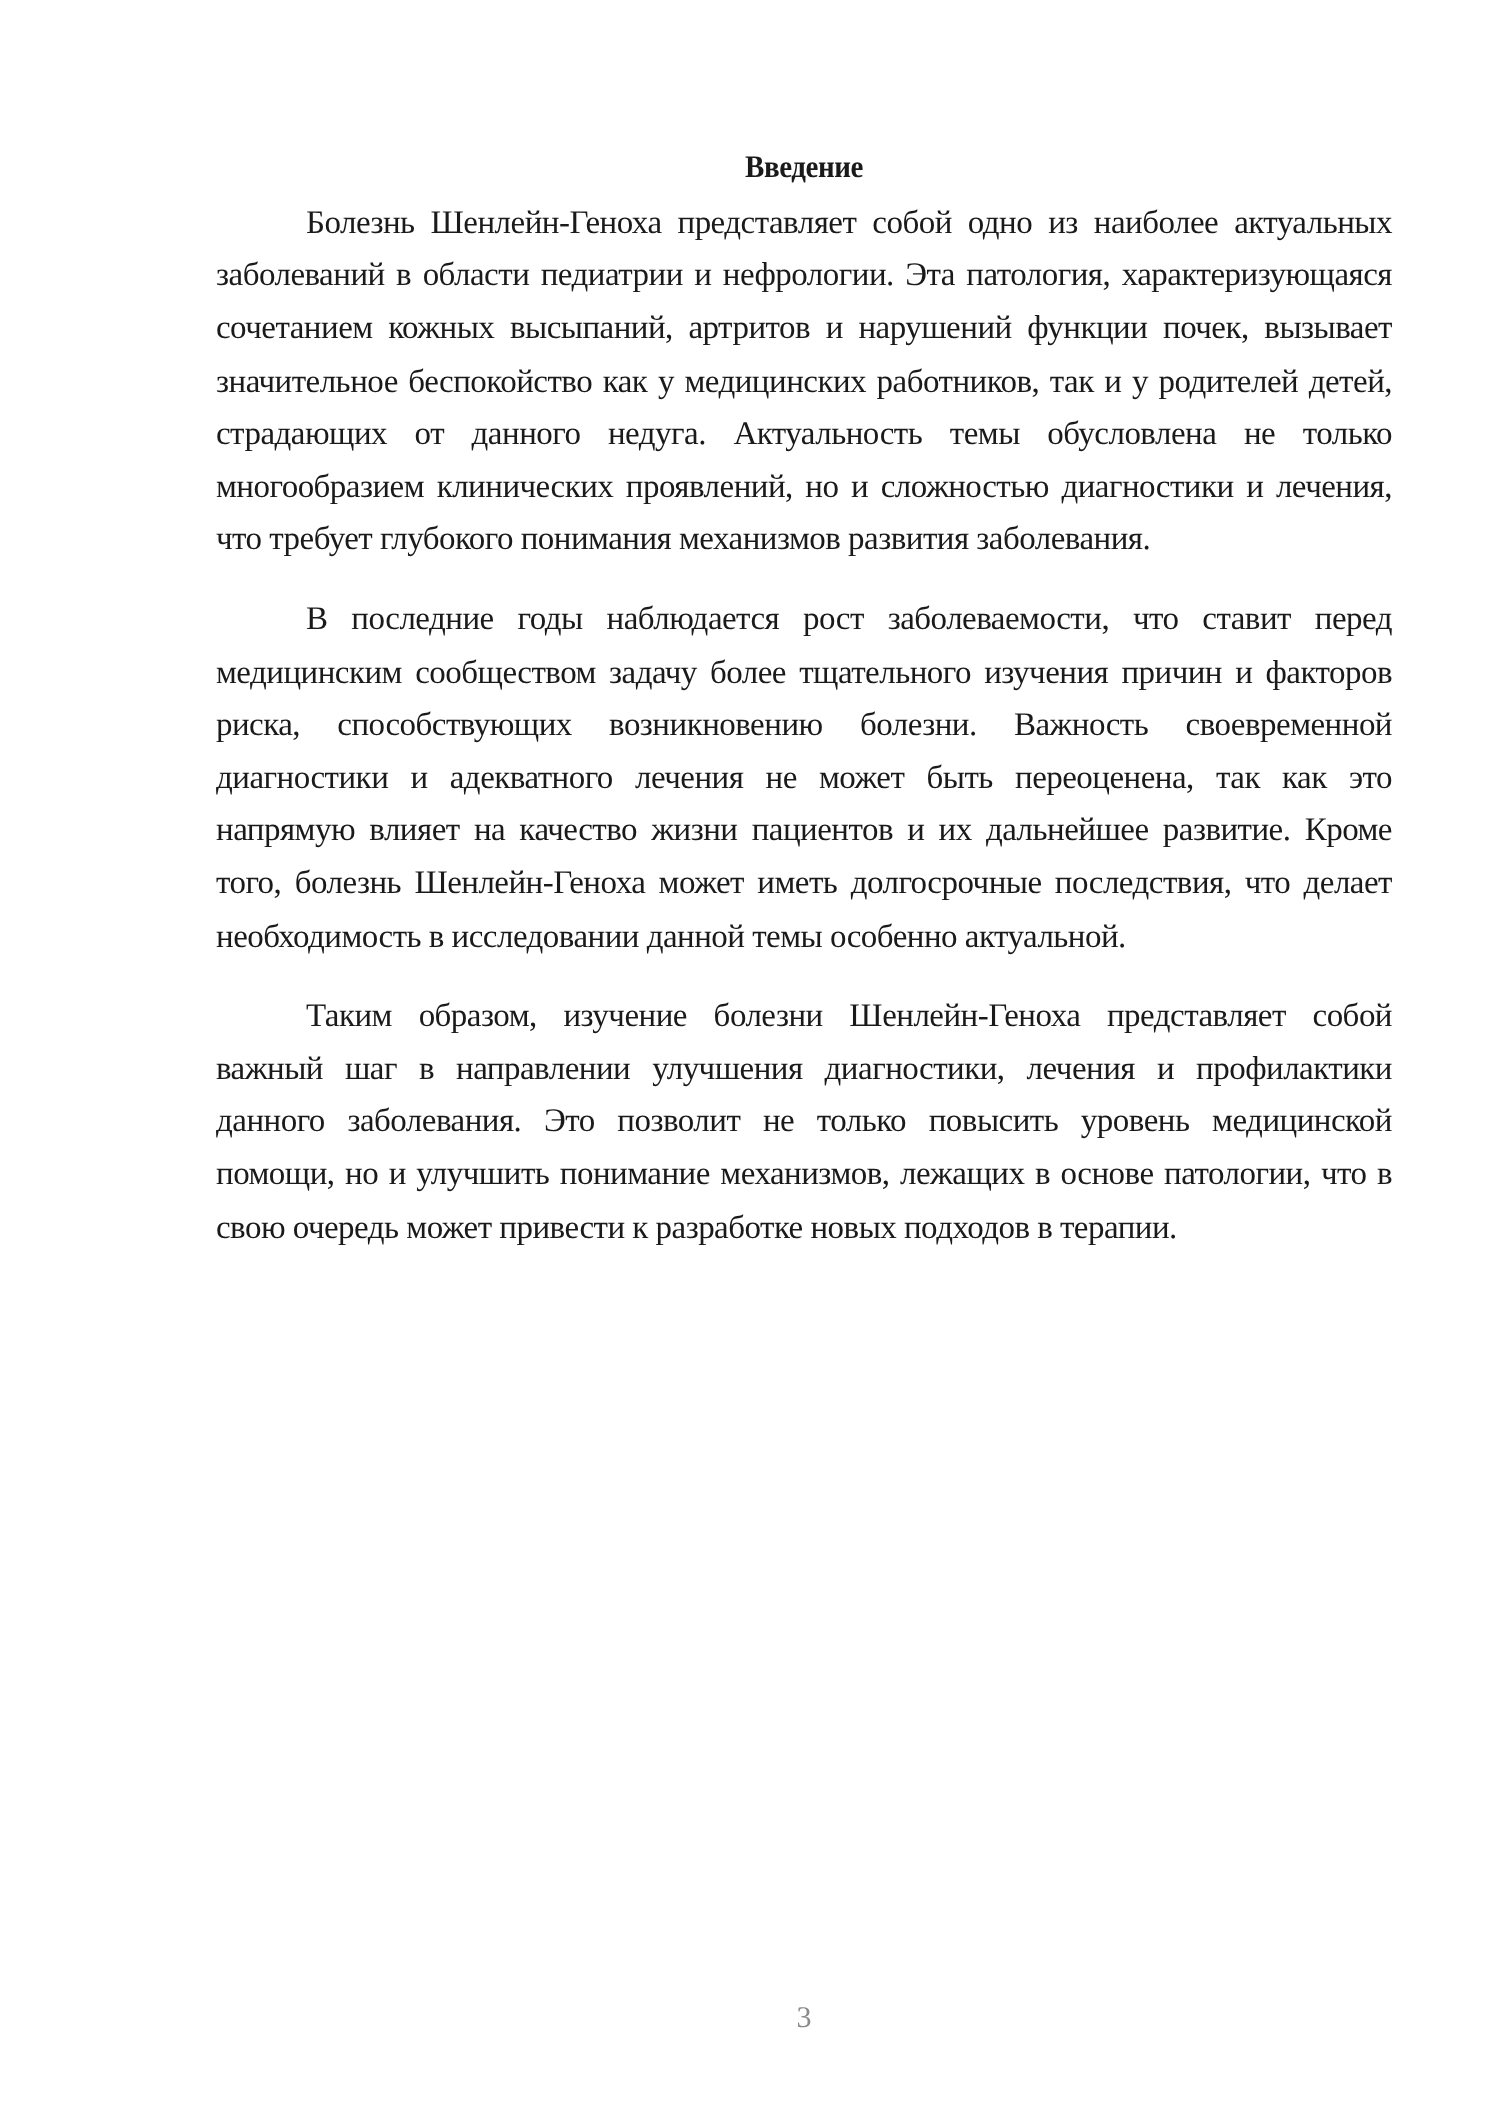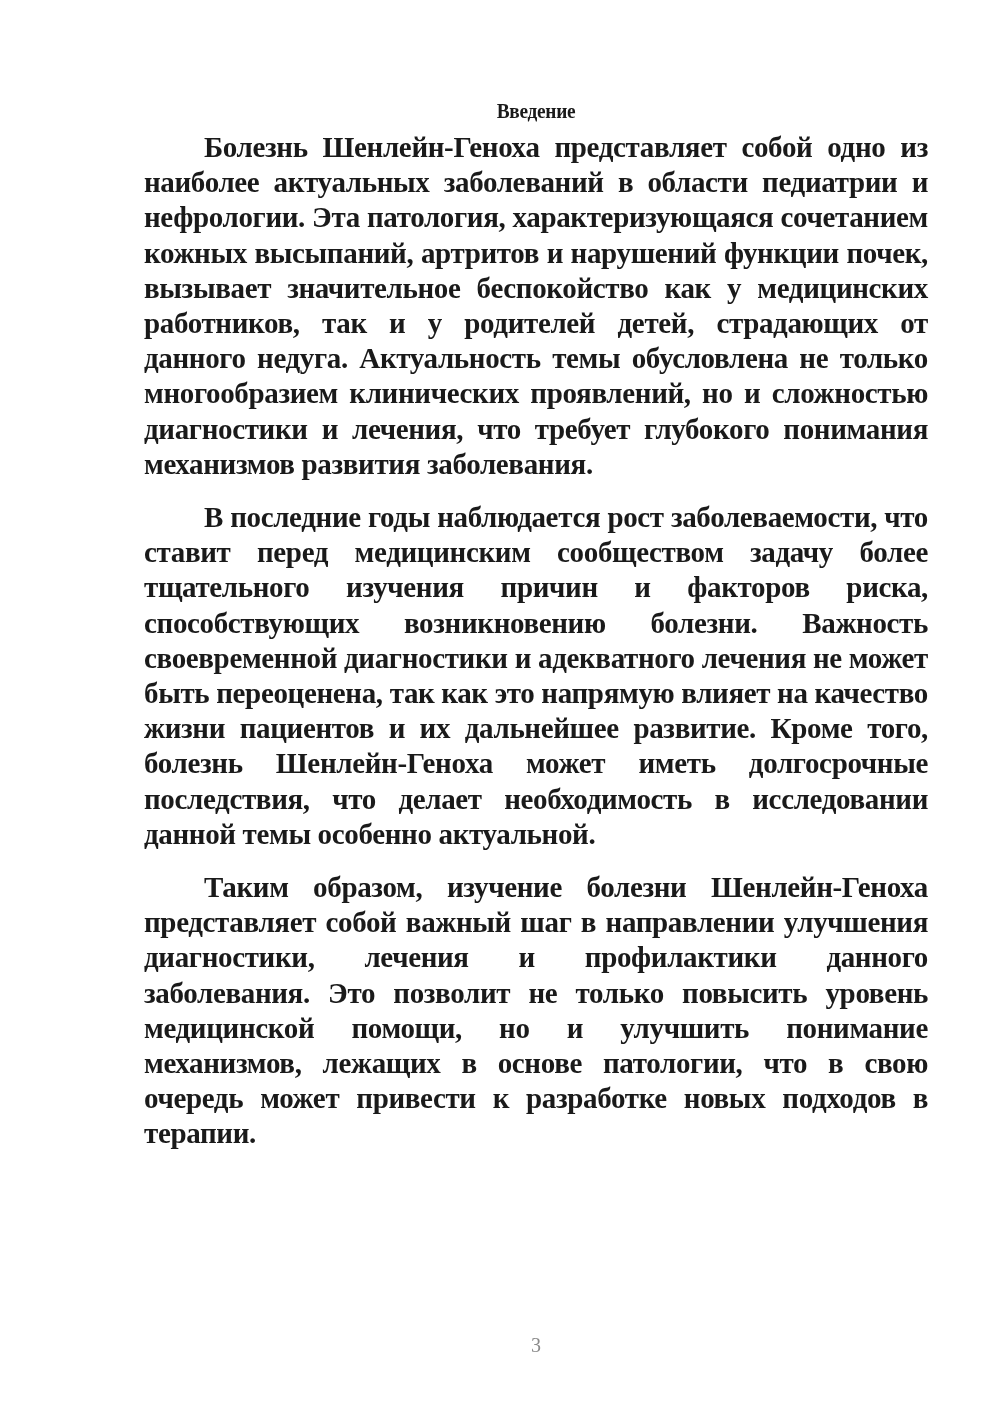--- a/index.html
+++ b/index.html
@@ -33,29 +33,28 @@
       font-weight: bold;
       font-size: 21px;
       line-height: 30px;
       height: 30px;
       margin: 0 0 4px 0;
       letter-spacing: -0.3px;
       transform: scaleX(0.92);
       transform-origin: center;
     }
     .para {
-      font-size: 29px;
+      font-size: 22px;
       line-height: 35.2px;
       text-align: justify;
       text-align-last: left;
       text-indent: 60px;
       margin: 0 0 18px 0;
       letter-spacing: -0.35px;
       word-spacing: 0px;
-      font-weight: bold;
     }
     .page-number {
       position: absolute;
       left: 0;
       width: 1072px;
       top: 1334px;
       text-align: center;
       font-family: "Liberation Serif", serif;
       font-size: 20px;
       color: #8a8a8a;

